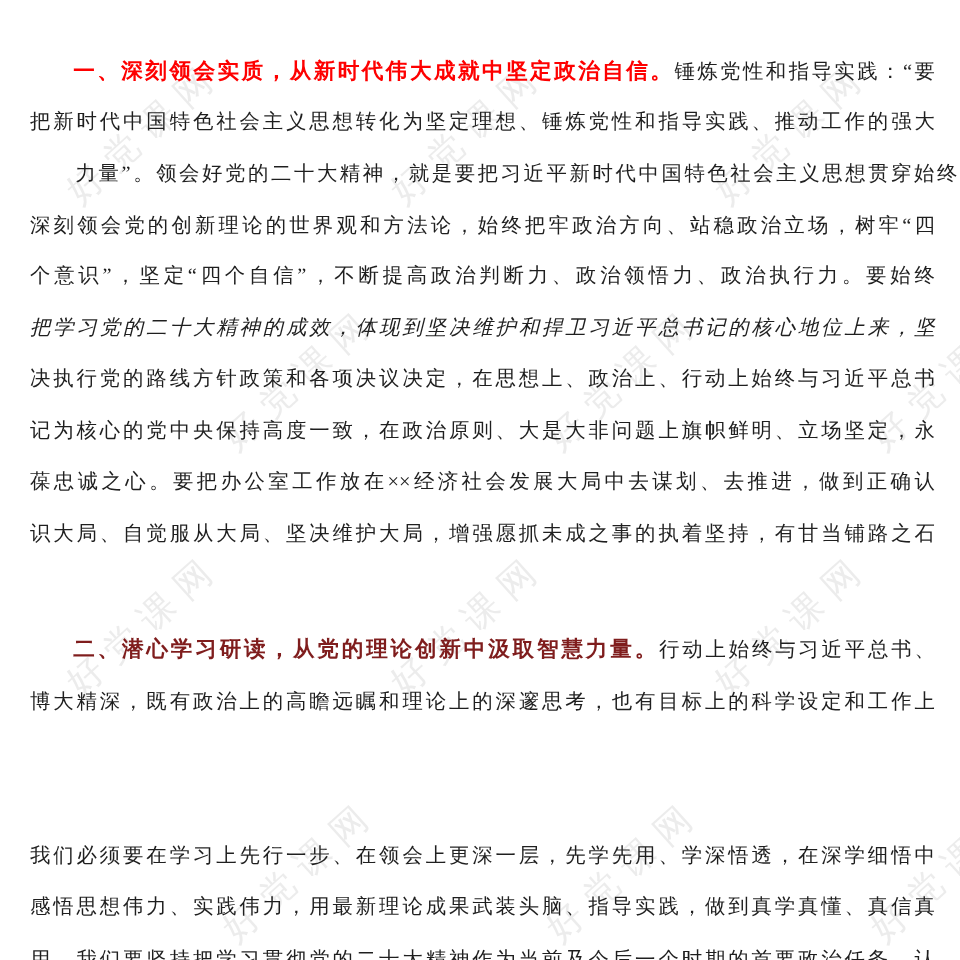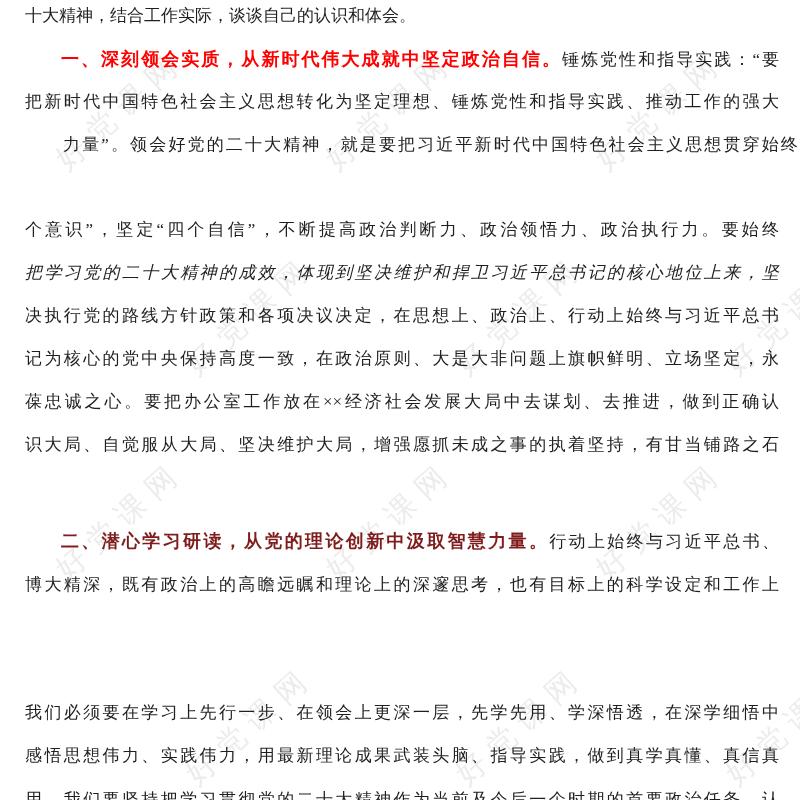--- a/index.html
+++ b/index.html
@@ -77,24 +77,24 @@
       <span class="wm" style="left: 440px; top: 295px;">好党课网</span>
       <span class="wm" style="left: 710px; top: 295px;">好党课网</span>
       <span class="wm" style="left: 40px; top: 500px;">好党课网</span>
       <span class="wm" style="left: 310px; top: 500px;">好党课网</span>
       <span class="wm" style="left: 580px; top: 500px;">好党课网</span>
       <span class="wm" style="left: 170px; top: 705px;">好党课网</span>
       <span class="wm" style="left: 440px; top: 705px;">好党课网</span>
       <span class="wm" style="left: 710px; top: 705px;">好党课网</span>
     </div>
   <div id="doc">
-      <div class="line align-left" style="top: 4px;"><span class="seg-body">十大精神，结合工作实际，谈谈自己的认识和体会。</span></div>
       <div class="line indented" style="top: 47px;"><span class="seg-heading" style="color: rgb(254, 0, 0);">一、深刻领会实质，从新时代伟大成就中坚定政治自信。</span><span class="seg-body">锤炼党性和指导实践：“要</span></div>
       <div class="line" style="top: 90px;"><span class="seg-body">把新时代中国特色社会主义思想转化为坚定理想、锤炼党性和指导实践、推动工作的强大</span></div>
       <div class="line" style="top: 133px; margin-left: 38px;"><span class="seg-body">力量”。领会好党的二十大精神，就是要把习近平新时代中国特色社会主义思想贯穿始终，</span></div>
+      <div class="line" style="top: 176px;"><span class="seg-body">深刻领会党的创新理论的世界观和方法论，始终把牢政治方向、站稳政治立场，树牢“四</span></div>
       <div class="line" style="top: 218px;"><span class="seg-body">个意识”，坚定“四个自信”，不断提高政治判断力、政治领悟力、政治执行力。要始终</span></div>
       <div class="line" style="top: 261px; font-style: italic;"><span class="seg-body">把学习党的二十大精神的成效，体现到坚决维护和捍卫习近平总书记的核心地位上来，坚</span></div>
       <div class="line" style="top: 304px;"><span class="seg-body">决执行党的路线方针政策和各项决议决定，在思想上、政治上、行动上始终与习近平总书</span></div>
       <div class="line" style="top: 347px;"><span class="seg-body">记为核心的党中央保持高度一致，在政治原则、大是大非问题上旗帜鲜明、立场坚定，永</span></div>
       <div class="line" style="top: 390px;"><span class="seg-body">葆忠诚之心。要把办公室工作放在××经济社会发展大局中去谋划、去推进，做到正确认</span></div>
       <div class="line" style="top: 433px;"><span class="seg-body">识大局、自觉服从大局、坚决维护大局，增强愿抓未成之事的执着坚持，有甘当铺路之石</span></div>
       <div class="line indented" style="top: 529px;"><span class="seg-heading" style="color: #7f1d1d;">二、潜心学习研读，从党的理论创新中汲取智慧力量。</span><span class="seg-body">行动上始终与习近平总书、</span></div>
       <div class="line" style="top: 573px;"><span class="seg-body">博大精深，既有政治上的高瞻远瞩和理论上的深邃思考，也有目标上的科学设定和工作上</span></div>
       <div class="line" style="top: 701px;"><span class="seg-body">我们必须要在学习上先行一步、在领会上更深一层，先学先用、学深悟透，在深学细悟中</span></div>
       <div class="line" style="top: 744px;"><span class="seg-body">感悟思想伟力、实践伟力，用最新理论成果武装头脑、指导实践，做到真学真懂、真信真</span></div>

